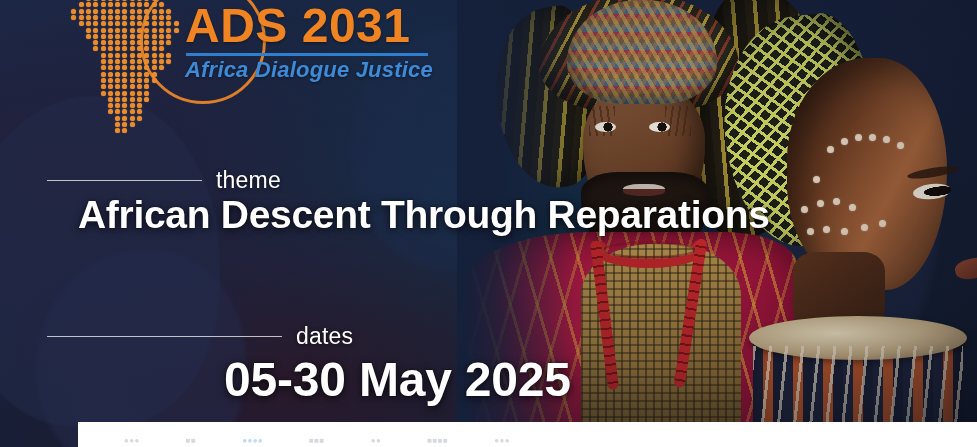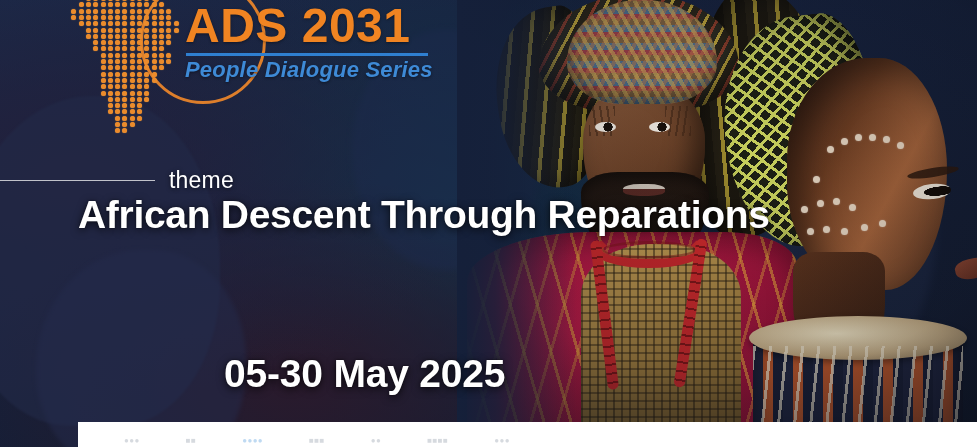--- a/index.html
+++ b/index.html
@@ -249,21 +249,21 @@
   
   .photo-tone{
     position:absolute; inset:0; z-index:5; pointer-events:none;
     background:
       radial-gradient(ellipse 80% 70% at 55% 35%, rgba(0,0,0,0) 0%, rgba(8,12,22,.22) 70%, rgba(8,12,22,.55) 100%);
   }
 
   
   .content { position:absolute; inset:0; z-index:20; }
 
-  .rule-row{ position:absolute; display:flex; align-items:center; }
+  .rule-row{ position:absolute; display:flex; align-items:center;padding-left:47px; }
   .rule{ height:1px; background:rgba(255,255,255,.72); }
   .rule-label{
     color:#ffffff;
     font-size:23px;
     font-weight:400;
     margin-left:14px;
     letter-spacing:.2px;
     text-shadow:0 1px 4px rgba(0,0,0,.6);
   }
 
@@ -283,21 +283,21 @@
     line-height:44px;
     letter-spacing:-.3px;
     text-shadow:0 2px 9px rgba(0,0,0,.72), 0 0 2px rgba(0,0,0,.5);
   }
   .theme-title span{ display:block; }
 
   .dates-value{
     position:absolute;
     left:224px; top:352px;
     color:#ffffff;
-    font-size:39px;
+    font-size:48px;
     font-weight:700;
     letter-spacing:-.2px;
     text-shadow:0 2px 9px rgba(0,0,0,.75), 0 0 2px rgba(0,0,0,.55);
   }
 
   
   .logo{ position:absolute; left:0; top:-14px; z-index:25; width:440px; height:150px; }
   .logo-arc{
     position:absolute; left:140px; top:-8px;
     width:126px; height:126px;
@@ -438,20 +438,24 @@
 
     <div class="rule-row theme-row">
       <div class="rule"></div>
       <div class="rule-label">theme</div>
     </div>
 
     <div class="theme-title">
       <span>African Descent Through Reparations</span>
     </div>
 
+    <div class="rule-row dates-row">
+      <div class="rule"></div>
+      <div class="rule-label">dates</div>
+    </div>
 
     <div class="dates-value">05-30 May 2025</div>
   </div>
 
   <div class="logo">
     <div class="logo-arc"></div>
     <div class="logo-map">
         <i style="left: 23.9px; top: 2px;"></i>
         <i style="left: 31.2px; top: 2px;"></i>
         <i style="left: 38.5px; top: 2px;"></i>
@@ -643,21 +647,21 @@
         <i style="left: 75px; top: 121.7px;"></i>
         <i style="left: 53.1px; top: 128px;"></i>
         <i style="left: 60.4px; top: 128px;"></i>
         <i style="left: 67.7px; top: 128px;"></i>
         <i style="left: 53.1px; top: 134.3px;"></i>
         <i style="left: 60.4px; top: 134.3px;"></i>
       </div>
     <div class="logo-text">
       <div class="logo-ads">ADS 2031</div>
       <div class="logo-divider"></div>
-      <div class="logo-series">People Dialogue Series</div>
+      <div class="logo-series">Africa Dialogue Justice</div>
     </div>
   </div>
 
   <div class="bottom-panel">
     <div class="partner-logo">●●●</div>
     <div class="partner-logo">■■</div>
     <div class="partner-logo blue">●●●●</div>
     <div class="partner-logo">■■■</div>
     <div class="partner-logo">●●</div>
     <div class="partner-logo">■■■■</div>

